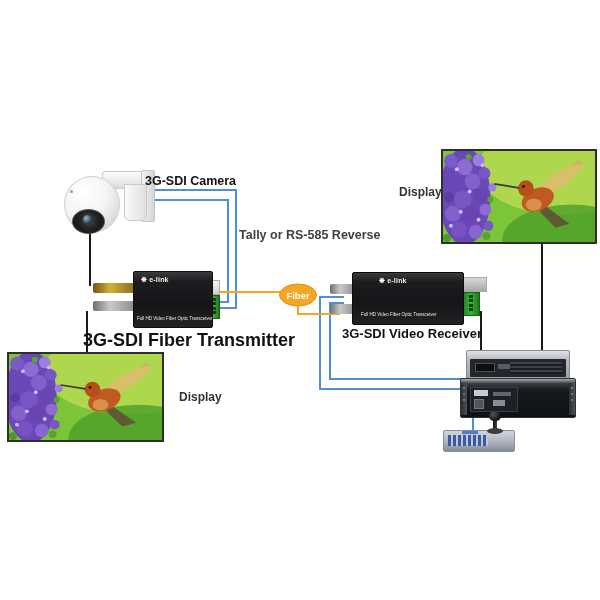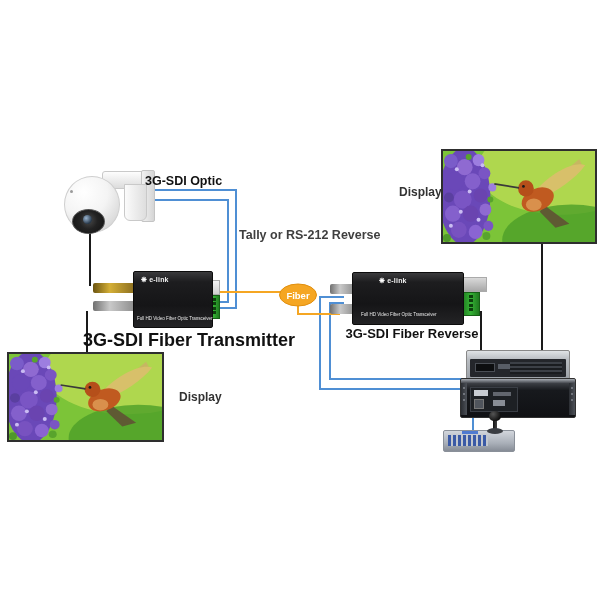--- a/index.html
+++ b/index.html
@@ -122,23 +122,23 @@
 
   <div>
     <div class="abs cam-bar"></div>
     <div class="abs cam-plate"></div>
     <div class="abs cam-post"></div>
     <div class="abs cam-dome"></div>
     <div class="abs cam-dot"></div>
     <div class="abs cam-lens"></div>
     <div class="abs cam-lens-glass"></div>
   </div>
-  <div class="lbl lbl-camera">3G-SDI Optic</div>
-
-  <div class="lbl lbl-tally">Tally or RS-212 Reverse</div>
+  <div class="lbl lbl-camera">3G-SDI Camera</div>
+
+  <div class="lbl lbl-tally">Tally or RS-585 Reverse</div>
 
   <div class="abs bnc bnc-gold tx-bnc1"></div>
   <div class="abs bnc bnc-silver tx-bnc2"></div>
   <div class="abs box box-tx">
     <div class="brand brand-tx"><span class="gear">❋ </span><span>e-link</span></div>
     <div class="prodtext">Full HD Video Fiber Optic Transceiver</div>
   </div>
   <div class="abs conn-white tx-conn"></div>
   <div class="abs term tx-term">
       <i></i>
@@ -154,21 +154,21 @@
     <div class="brand brand-rx"><span class="gear">❋ </span><span>e-link</span></div>
     <div class="prodtext prod-rx">Full HD Video Fiber Optic Transceiver</div>
   </div>
   <div class="abs conn-white rx-conn"></div>
   <div class="abs term rx-term">
       <i></i>
       <i></i>
       <i></i>
       <i></i>
     </div>
-  <div class="lbl lbl-rx">3G-SDI Fiber Reverse</div>
+  <div class="lbl lbl-rx">3G-SDI Video Receiver</div>
 
   <div class="abs monitor mon-tr">
     <svg viewBox="0 0 154 90" preserveAspectRatio="none">
       <rect x="0" y="0" width="154" height="90" fill="#7cc438"></rect>
       <ellipse cx="120" cy="18" rx="85" ry="45" fill="#b8db52" opacity="0.85"></ellipse>
       <ellipse cx="130" cy="88" rx="70" ry="35" fill="#4c9f28" opacity="0.8"></ellipse>
       <g>
         <ellipse cx="22" cy="45" rx="26" ry="48" fill="#6a48b8"></ellipse>
         <circle cx="8" cy="10" r="7" fill="#7a5cc9"></circle>
           <circle cx="22" cy="16" r="8" fill="#8f6ad1"></circle>

